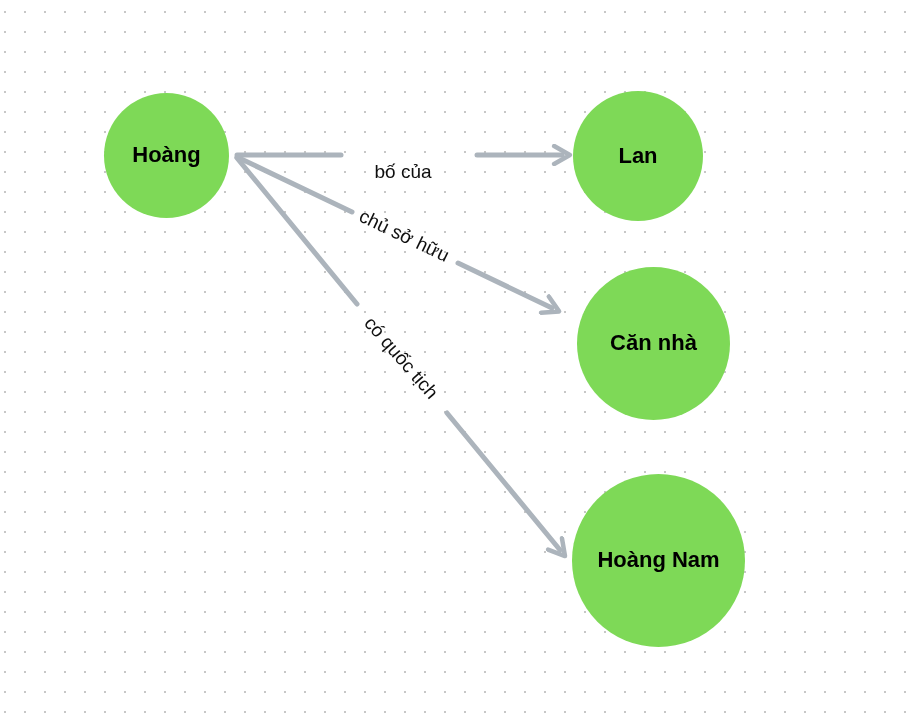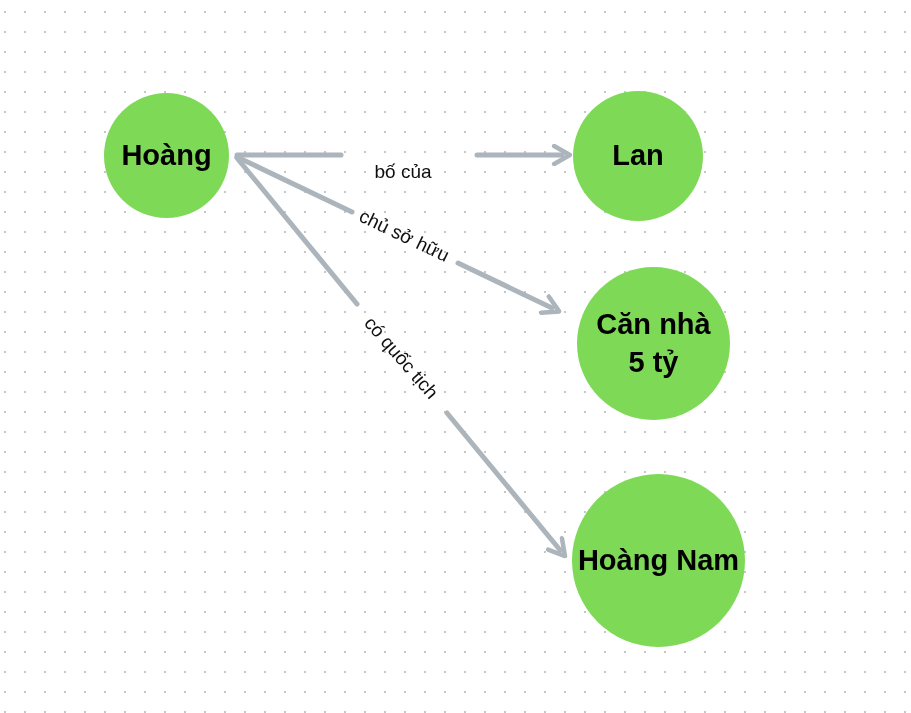--- a/index.html
+++ b/index.html
@@ -33,21 +33,21 @@
   .node {
     position: absolute;
     border-radius: 50%;
     background: #7ed957;
     display: flex;
     align-items: center;
     justify-content: center;
     text-align: center;
     color: #000000;
     font-weight: 700;
-    font-size: 29px;
+    font-size: 22px;
     line-height: 1.3;
     user-select: none;
   }
   .node-hoang    { left: 104px; top:  93px; width: 125px; height: 125px; }
   .node-lan      { left: 573px; top:  91px; width: 130px; height: 130px; }
   .node-can-nha  { left: 577px; top: 267px; width: 153px; height: 153px; text-align: center; }
   .node-viet-nam { left: 572px; top: 474px; width: 173px; height: 173px; }
   .edge-label {
     position: absolute;
     transform: translate(-50%, -50%);
@@ -99,21 +99,20 @@
     <span>Hoàng</span>
   </div>
 
   <div class="node node-lan">
     <span>Lan</span>
   </div>
 
   <div class="node node-can-nha">
     <span>
       <div>Căn nhà</div>
-      <div>5 tỷ</div>
     </span>
   </div>
 
   <div class="node node-viet-nam">
     <span>Hoàng Nam</span>
   </div>
 
 </div>
 
 </body></html>

